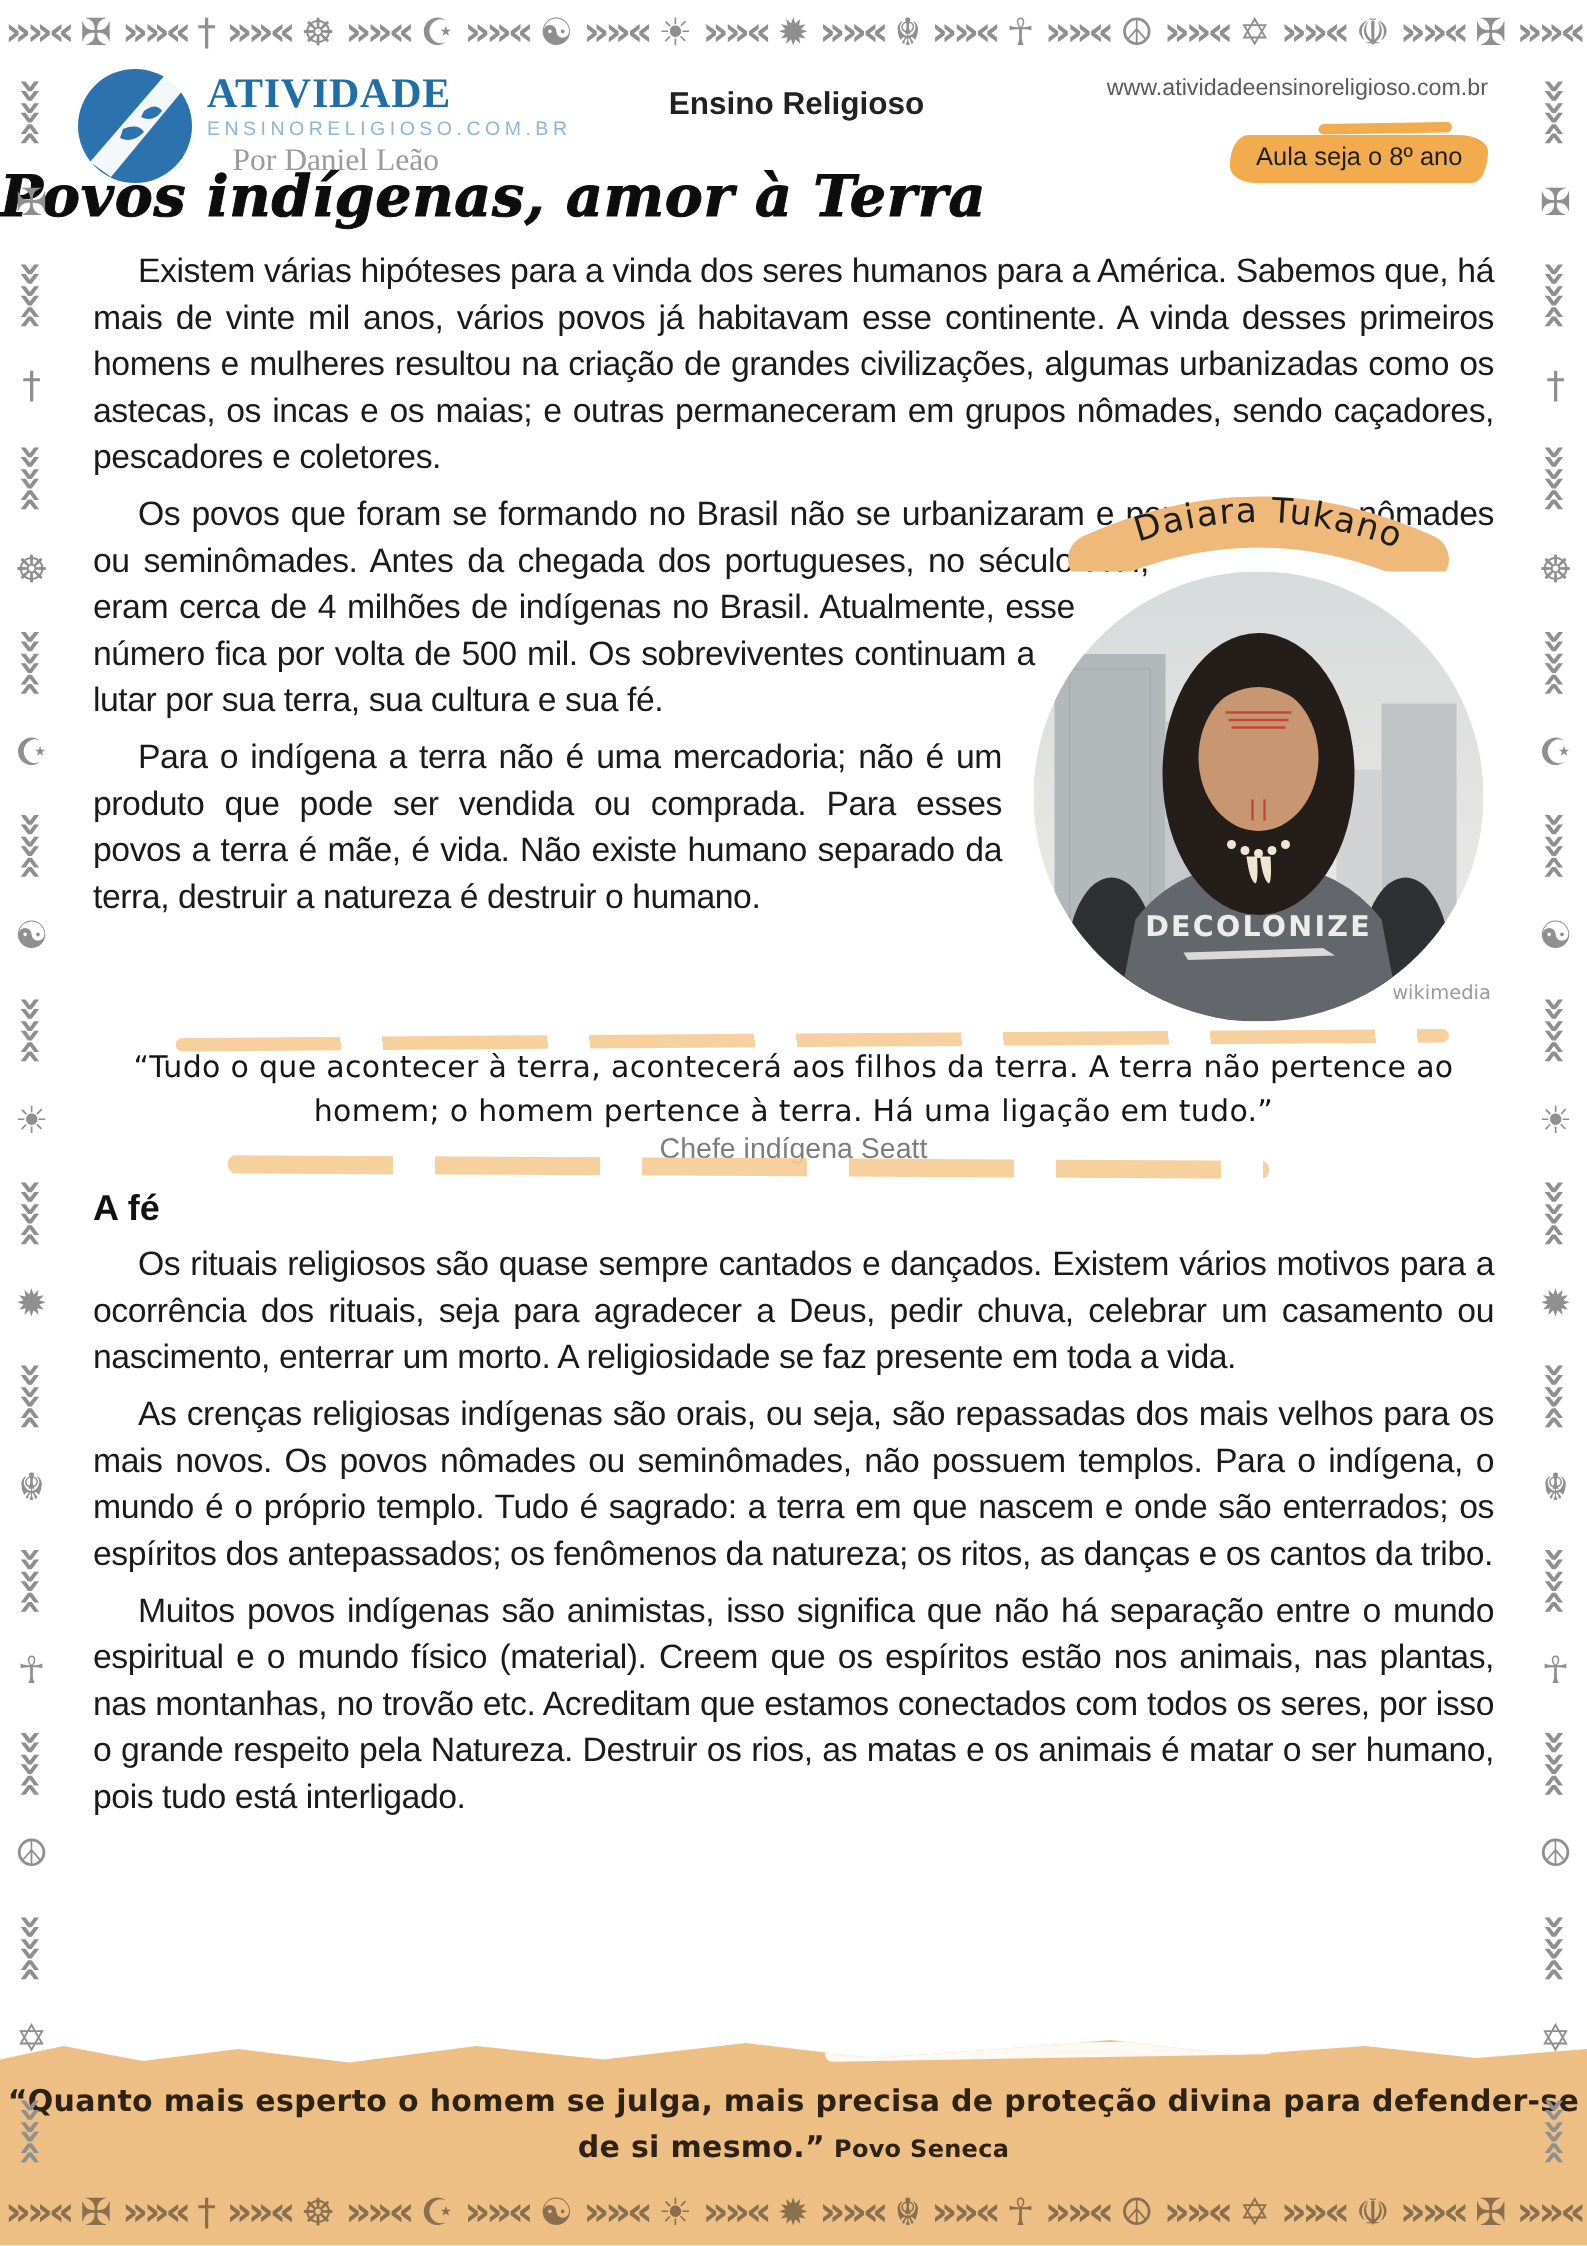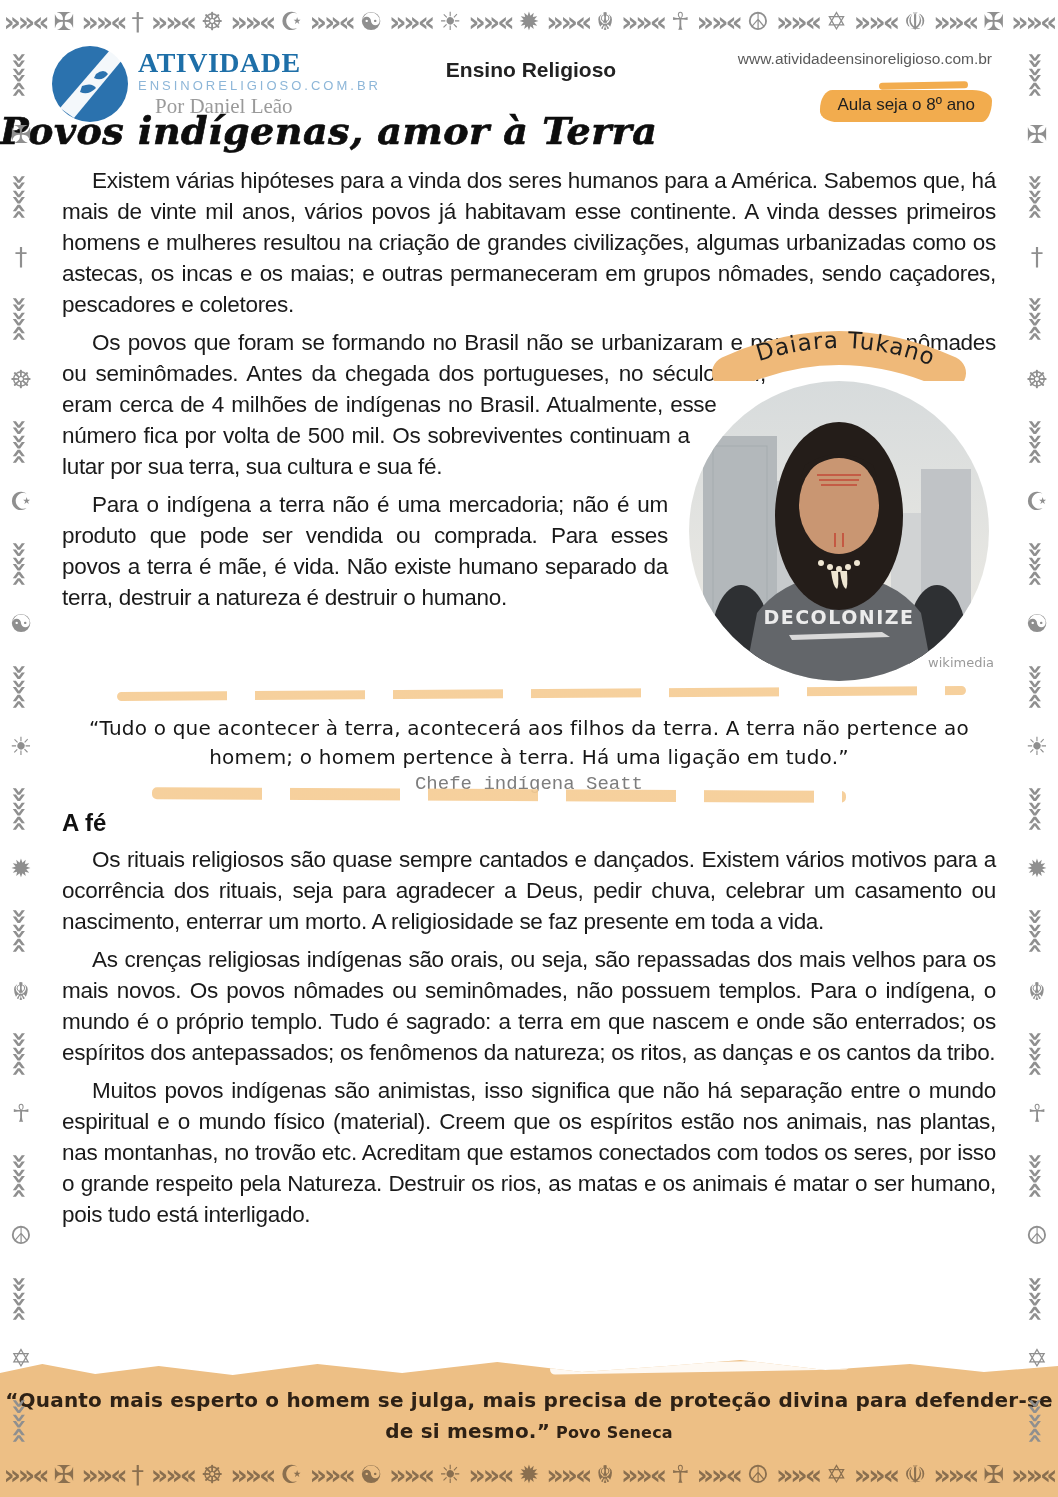--- a/index.html
+++ b/index.html
@@ -69,22 +69,22 @@
   .photo-circle{width:300px;height:300px;border-radius:50%;overflow:hidden;margin:0 auto;}
   .photo-credit{position:absolute;right:2px;top:336px;font-size:13px;color:#9a9a9a;
     font-family:"DejaVu Sans",sans-serif;}
   
   .quote1{clear:both;text-align:center;padding-top:6px;position:relative;}
   .stroke{height:9px;border-radius:5px;opacity:.9;
     background:repeating-linear-gradient(90deg,var(--stroke-orange,#F5CB92) 0 110px,transparent 110px 138px);}
   .stroke-top{margin:0 30px -3px 55px;transform:rotate(-0.4deg);}
   .stroke-bottom{margin:-6px 150px 0 90px;height:12px;transform:rotate(0.3deg);}
   .q1text{font-size:20px;line-height:29px;font-weight:500;letter-spacing:0.2px;
-    color:#161616;max-width:900px;margin:19px auto 0;font-family:"DejaVu Sans",sans-serif;}
-  .q1attr{font-size:19px;color:#7d7d7d;margin-top:1px;font-family:Liberation Mono, monospace;}
+    color:#161616;max-width:900px;margin:2px auto 0;font-family:"DejaVu Sans",sans-serif;}
+  .q1attr{font-size:19px;color:#7d7d7d;margin-top:1px;font-family:Liberation Sans, sans-serif;}
   .section-heading{font-size:24px;font-weight:700;color:#111;margin:8px 0 2px;}
   
   .footer-band{position:absolute;left:0;right:0;bottom:0;height:138px;z-index:4;
     background:var(--footer-band,#EDBF85);
     clip-path:polygon(0 14px,4% 5px,9% 15px,15% 7px,22% 16px,30% 5px,38% 14px,47% 3px,55% 13px,63% 7px,70% 1px,78% 11px,86% 5px,93% 13px,100% 7px,100% 100%,0 100%);}
   .footer-splash{position:absolute;top:3px;left:52%;width:300px;height:10px;background:#fff;
     border-radius:6px;transform:rotate(-1deg);opacity:.9;}
   .footer-quote{margin-top:26px;text-align:center;font-family:"DejaVu Sans",sans-serif;
     font-size:20px;line-height:31px;font-weight:600;color:#2e2115;letter-spacing:0.2px;}
   .footer-attr{font-size:16px;font-weight:700;margin-left:6px;}

